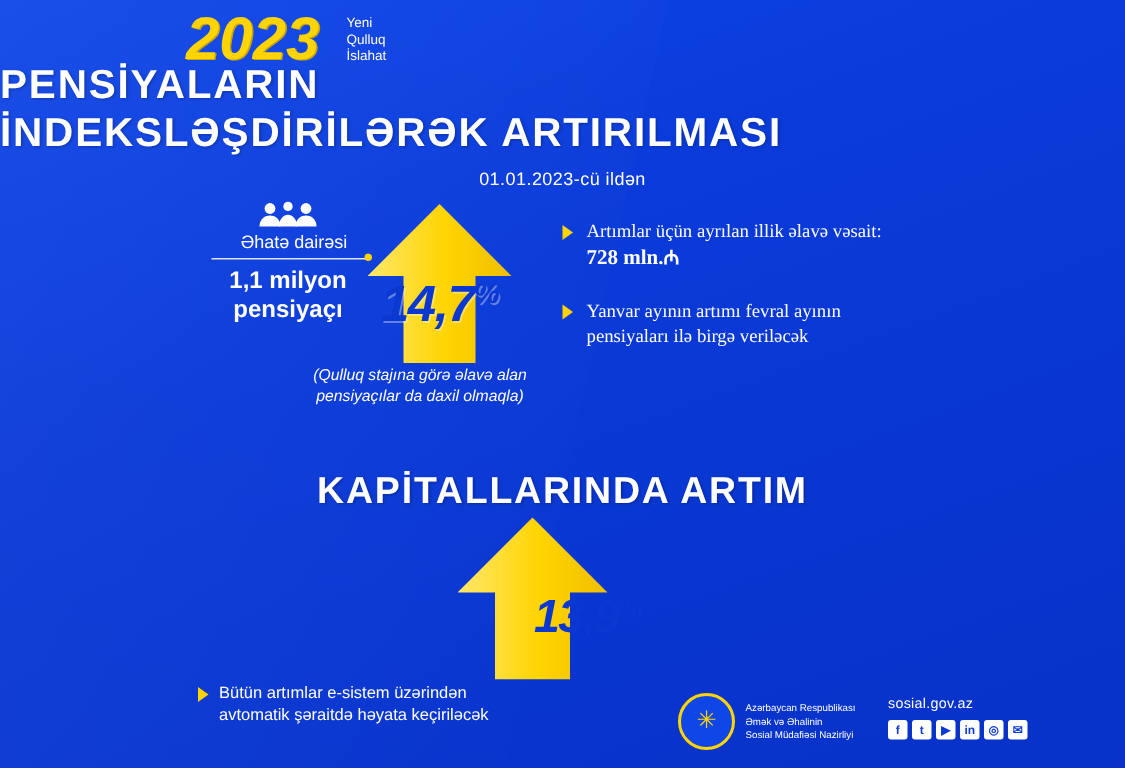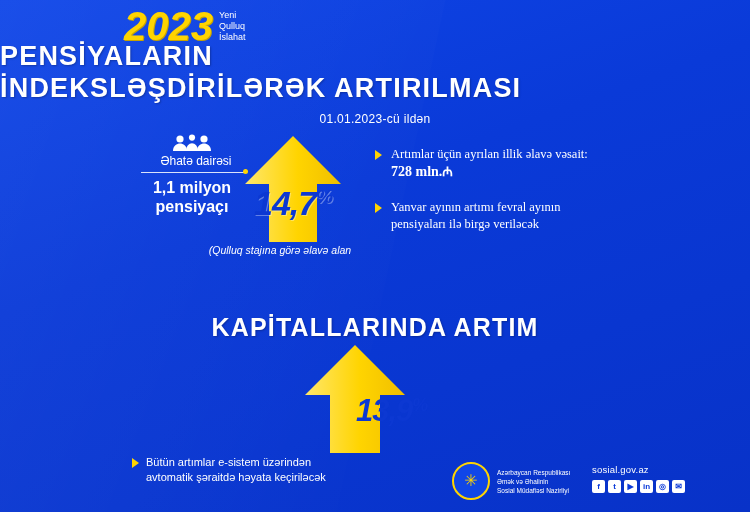--- a/index.html
+++ b/index.html
@@ -32,20 +32,21 @@
     pointer-events: none;
   }
 
   
   .logo-block {
     position: absolute;
     left: 124px;
     top: 6px;
     display: flex;
     align-items: flex-start;
+    gap: 12px;
   }
   .logo-year {
     font-size: 40px;
     font-weight: bold;
     font-style: italic;
     color: #ffd400;
     letter-spacing: 0px;
     line-height: 40px;
     text-shadow: 1px 1px 0 #c9a400;
   }
@@ -379,20 +380,21 @@
       </defs>
       <path d="M48 0 L96 48 L72 48 L72 106 L24 106 L24 48 L0 48 Z" fill="url(#g1)"></path>
     </svg>
   </div>
   <div class="pct1">
     <span>14,7</span><span class="sup">%</span>
   </div>
 
   <div class="note">
     <span>(Qulluq stajına görə əlavə alan</span><br>
+    <span>pensiyaçılar da daxil olmaqla)</span>
   </div>
 
   <div class="bullets">
     <div class="bullet">
       <span class="tri"></span>
       <span>Artımlar üçün ayrılan illik əlavə vəsait:</span><br>
       <b>728 mln.</b><span class="manat">₼</span>
     </div>
     <div class="bullet">
       <span class="tri"></span>

